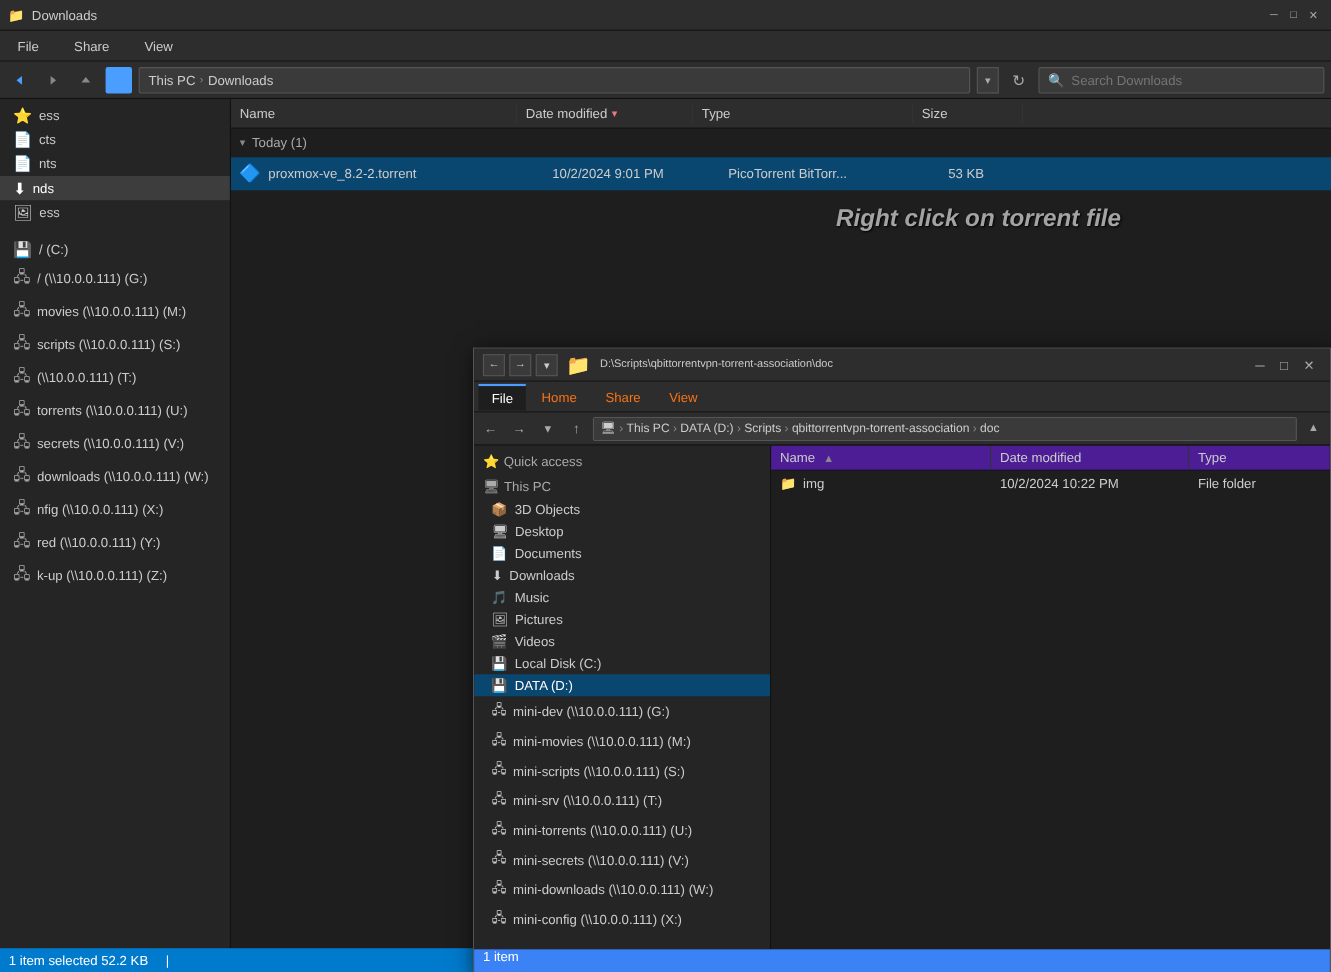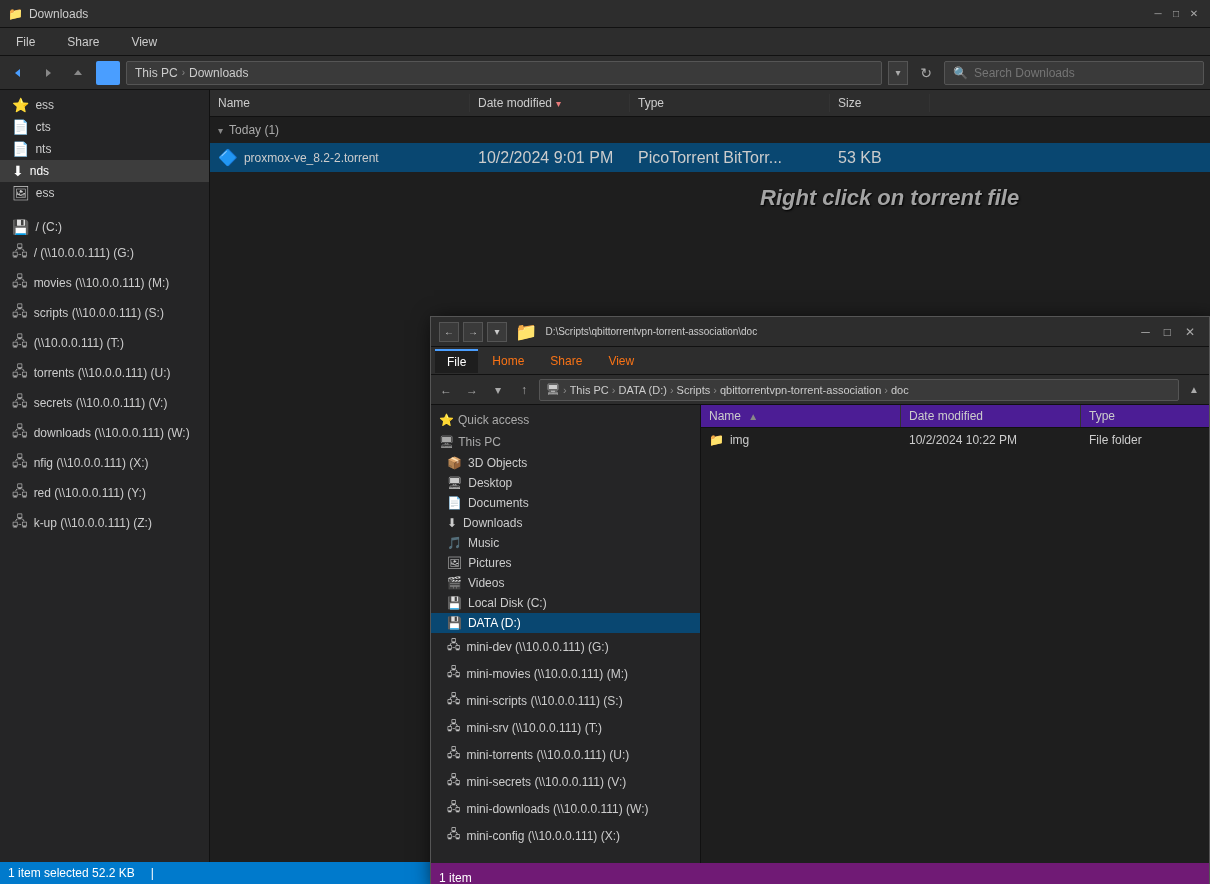--- a/index.html
+++ b/index.html
@@ -227,25 +227,26 @@
     .file-row {
       display: grid;
       grid-template-columns: 260px 160px 200px 100px 1fr;
       align-items: center;
       padding: 3px 0;
       cursor: pointer;
     }
     .file-row.selected { background: #094771; }
     .file-cell {
       padding: 2px 8px;
-      font-size: 16px;
+      font-size: 12px;
       color: #ccc;
       overflow: hidden;
       text-overflow: ellipsis;
       white-space: nowrap;
+      margin-left: 24px;
     }
     .file-name-cell {
       display: flex;
       align-items: center;
       gap: 6px;
       padding: 2px 8px;
     }
     .file-icon { font-size: 16px; }
 
     
@@ -453,23 +454,23 @@
       color: #ccc;
     }
     .sw-file-name-cell {
       display: flex;
       align-items: center;
       gap: 6px;
       padding: 3px 8px;
     }
     .sw-status-bar {
       height: 22px;
-      background: #701a75;
-      display: flex;
-      align-items: flex-end;
+      background: #3b82f6;
+      display: flex;
+      align-items: flex-start;
       padding: 0 8px;
       font-size: 12px;
       color: #fff;
       flex-shrink: 0;
     }
 
     .folder-icon-yellow { color: #e8c04a; }
     .torrent-icon { color: #4a9eff; }
     .drive-icon { color: #aaa; }
 

